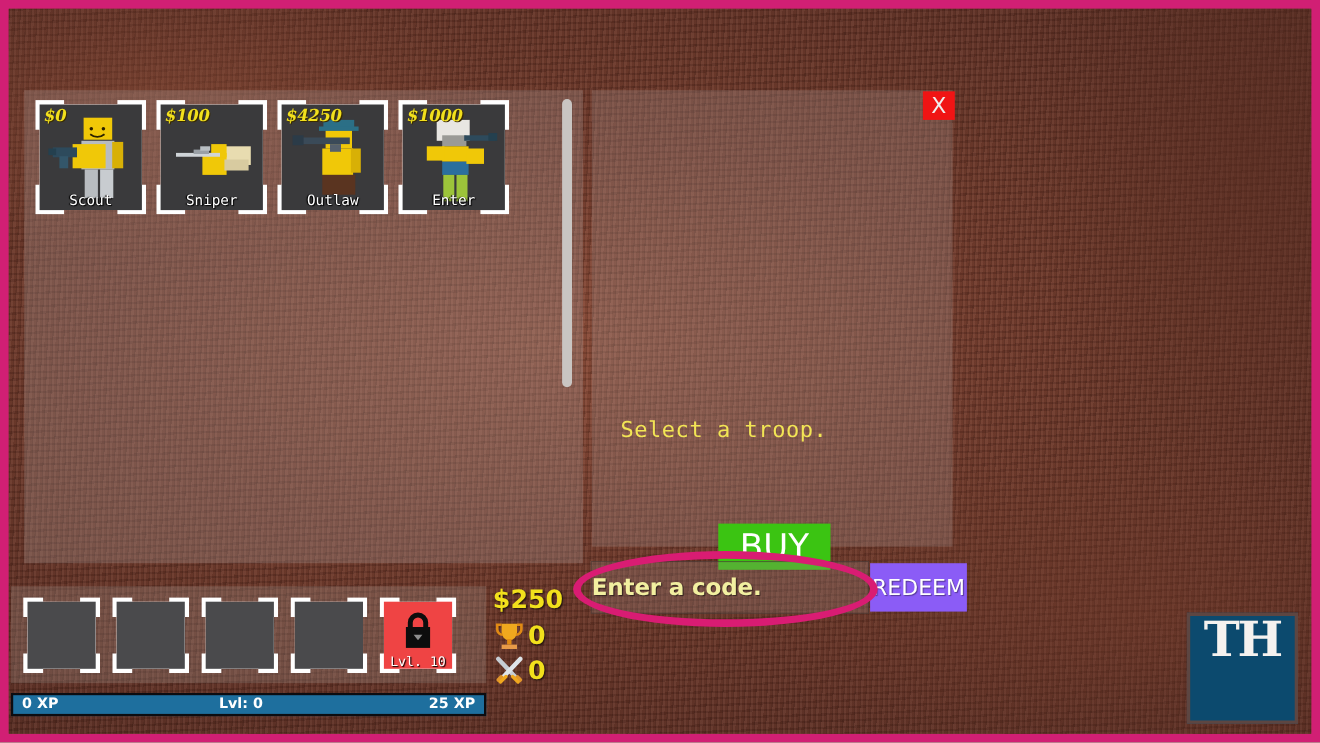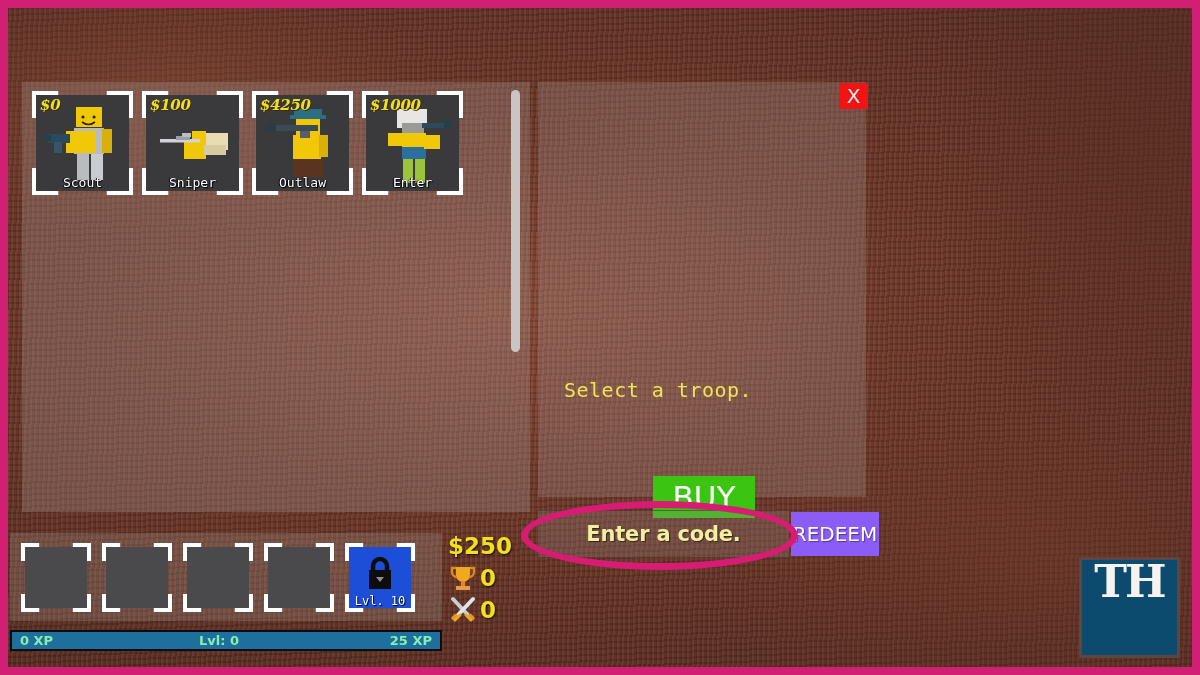--- a/index.html
+++ b/index.html
@@ -193,21 +193,20 @@
 
   
   #code-input {
     position: absolute;
     left: 537px; top: 510px;
     width: 253px; height: 48px;
     background: rgba(150,132,128,0.28);
     border: 1px solid rgba(60,45,42,0.55);
     display: flex;
     align-items: center;
-    justify-content: center;
     cursor: text;
   }
   #code-placeholder {
     font-family: "DejaVu Sans", sans-serif;
     font-weight: bold;
     font-size: 21px;
     color: #f2efa0;
     text-shadow: 1px 1px 1px rgba(0,0,0,0.55);
     letter-spacing: -0.2px;
   }
@@ -263,21 +262,21 @@
       100% 26%, calc(100% - 4px) 26%, calc(100% - 4px) 74%, 100% 74%, 100% 100%,
       74% 100%, 74% calc(100% - 4px), 26% calc(100% - 4px), 26% 100%, 0 100%,
       0 74%, 4px 74%, 4px 26%, 0 26%
     );
   }
   .slot-inner {
     position: relative;
     width: 100%; height: 100%;
     background: #4a4a4c;
   }
-  .slot-inner.locked { background: #1d4ed8; }
+  .slot-inner.locked { background: #ef4444; }
   .lock-glyph {
     position: absolute;
     left: 50%; top: 42%;
     transform: translate(-50%, -50%);
   }
   .slot-lvl {
     position: absolute;
     left: 0; right: 0; bottom: 0px;
     text-align: center;
     font-family: "DejaVu Sans Mono", monospace;
@@ -315,21 +314,21 @@
     width: 432px; height: 21px;
     background: #1e6f9e;
     border: 2px solid #0c0c10;
     display: flex;
     align-items: center;
   }
   .xp-text {
     font-family: "DejaVu Sans", sans-serif;
     font-weight: bold;
     font-size: 13px;
-    color: #86efac;
+    color: #ffffff;
     position: absolute;
   }
   #xp-left  { left: 8px; }
   #xp-mid   { left: 0; right: 14px; text-align: center; }
   #xp-right { right: 8px; }
 
   
   #watermark {
     position: absolute;
     left: 1079px; top: 557px;

